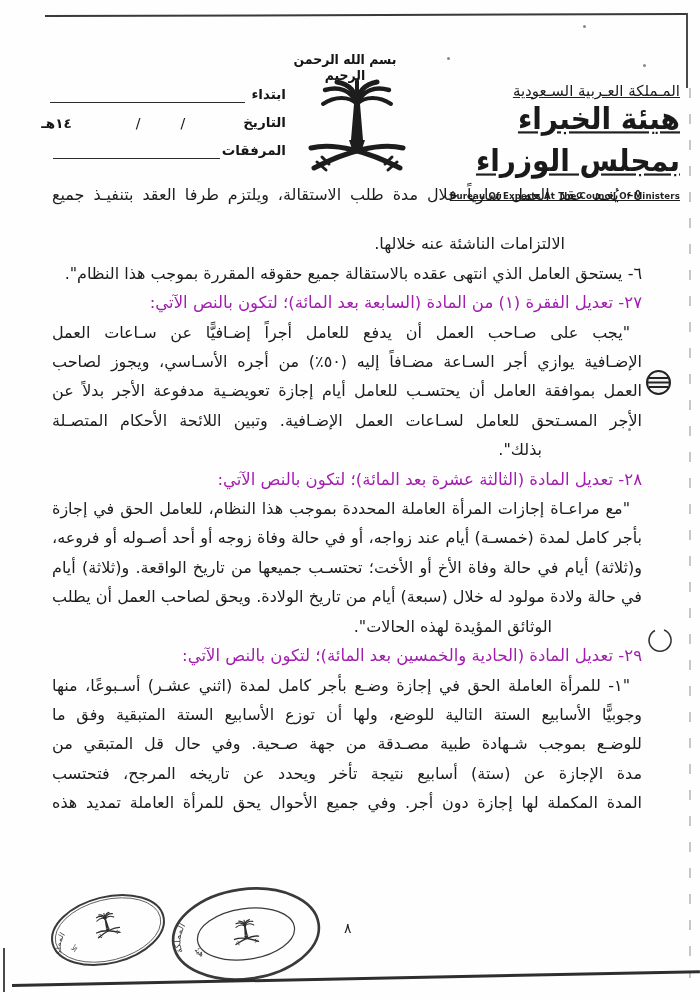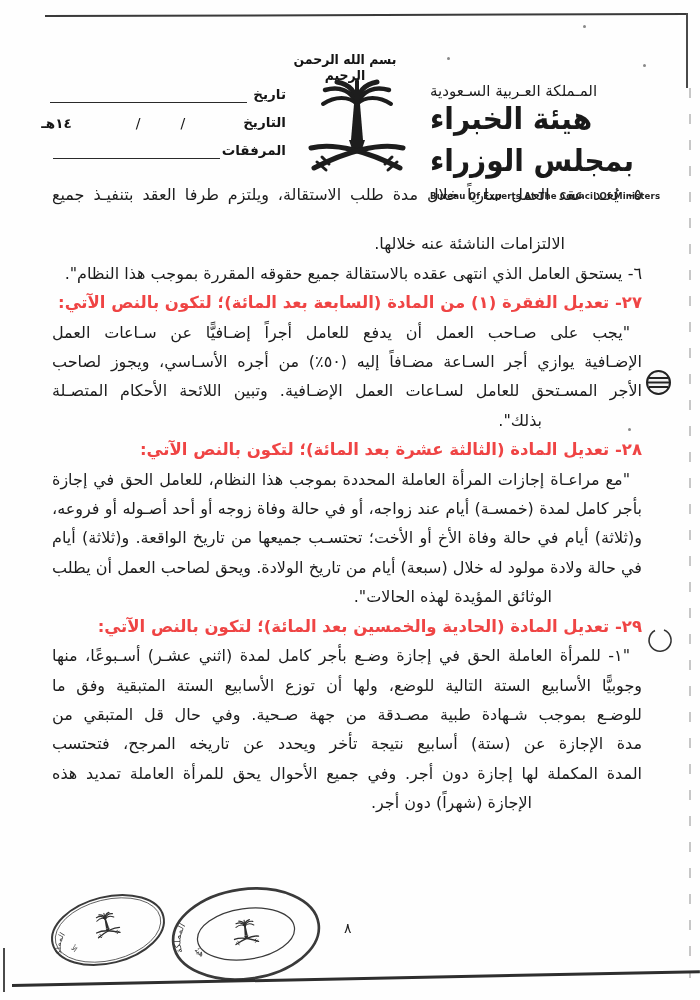--- a/index.html
+++ b/index.html
@@ -18,21 +18,21 @@
     background:repeating-linear-gradient(#9a9a9a 0 10px, transparent 10px 26px);opacity:.55;}
   .scan-bottom{position:absolute;left:12px;top:984px;width:688px;height:2.5px;background:#2e2e2e;transform-origin:left center;transform:rotate(-1.15deg);}
   .scan-left-tick{position:absolute;left:3px;top:948px;width:2px;height:44px;background:#4a4a4a;}
   .speck{position:absolute;width:3px;height:3px;border-radius:50%;background:#555;opacity:.7;}
 
   
   .basmala{position:absolute;left:278px;top:52px;width:134px;text-align:center;
     font-size:12.5px;font-weight:bold;transform:scaleY(1.08);letter-spacing:.5px;color:#151515;}
   .main-emblem{position:absolute;left:303px;top:76px;width:108px;height:100px;}
 
-  .header-right{position:absolute;left:430px;top:82px;width:250px;text-align:left;direction:rtl;}
+  .header-right{position:absolute;left:430px;top:82px;width:250px;text-align:right;direction:rtl;text-decoration:underline;}
   .kingdom-line{font-size:15px;color:#1a1a1a;letter-spacing:.5px;}
   .bureau-callig{font-size:28px;font-weight:bold;color:#1a1a1a;margin-top:1px;
     transform:scaleY(1.08);line-height:1.4;}
   .bureau-en{font-size:8.6px;font-weight:bold;color:#222;margin-top:12px;letter-spacing:.15px;}
 
   .header-fields{position:absolute;left:18px;top:86px;width:268px;direction:rtl;
     font-size:13.5px;font-weight:bold;color:#161616;}
   .field-row{display:flex;align-items:flex-end;margin-bottom:11px;}
   .field-label{white-space:nowrap;padding-bottom:1px;}
   .field-line{flex:1;border-bottom:1.6px solid #2a2a2a;height:14px;}
@@ -48,21 +48,21 @@
   .doc-body{position:absolute;left:52px;top:180px;width:590px;direction:rtl;
     font-size:16px;line-height:29.4px;color:#1c1c1c;}
   .ln{white-space:nowrap;}
   .jl{white-space:normal;text-align:justify;text-align-last:justify;}
   .rl{text-align:right;}
   .pstart{padding-right:12px;}
   .ind77{text-align:right;padding-left:0;padding-right:77px;margin-top:20px;}
   .ind90{text-align:right;padding-right:90px;}
   .ind100{text-align:right;padding-right:100px;}
   .ind110{text-align:right;padding-right:110px;}
-  .hd{font-weight:bold;font-size:16.5px;color:#ef4444;text-align:right;margin-left:36px;}
+  .hd{font-weight:normal;font-size:16.5px;color:#a21caf;text-align:right;margin-left:36px;}
 
   
   .punch-mark{position:absolute;left:645px;top:369px;width:27px;height:27px;}
   .circle-mark{position:absolute;left:647px;top:626px;width:27px;height:27px;}
 
   
   .page-number{position:absolute;left:344px;top:920px;font-size:14px;color:#222;}
   .stamp{position:absolute;opacity:.92;}
   .stamp-left{left:32px;top:884px;width:152px;height:92px;transform:rotate(-14deg);}
   .stamp-right{left:158px;top:878px;width:176px;height:112px;transform:rotate(-8deg);}
@@ -112,21 +112,21 @@
   </svg>
 
   <div class="header-right">
     <div class="kingdom-line">المـملكة العـربية السـعودية</div>
     <div class="bureau-callig">هيئة الخبراء بمجلس الوزراء</div>
     <div class="bureau-en">Bureau Of Experts At The Council Of Ministers</div>
   </div>
 
   <div class="header-fields">
     <div class="field-row row-number">
-      <span class="field-label">تاريخ</span>
+      <span class="field-label">ابتداء</span>
       <span class="field-line"></span>
     </div>
     <div class="field-row row-date">
       <span class="field-label">التاريخ</span>
       <span class="date-parts">
         <span class="slash slash1">/</span>
         <span class="slash slash2">/</span>
         <span class="hijri">١٤هـ</span>
       </span>
     </div>
@@ -137,37 +137,37 @@
   </div>
 
   <div class="doc-body">
     <div class="ln jl">٥- يُعـد عقد العمل سارياً خلال مدة طلب الاستقالة، ويلتزم طرفا العقد بتنفيـذ جميع</div>
     <div class="ln ind77">الالتزامات الناشئة عنه خلالها.</div>
     <div class="ln rl">٦- يستحق العامل الذي انتهى عقده بالاستقالة جميع حقوقه المقررة بموجب هذا النظام".</div>
 
     <div class="ln hd">٢٧- تعديل الفقرة (١) من المادة (السابعة بعد المائة)؛ لتكون بالنص الآتي:</div>
     <div class="ln jl pstart">"يجب على صـاحب العمل أن يدفع للعامل أجراً إضـافيًّا عن سـاعات العمل</div>
     <div class="ln jl">الإضـافية يوازي أجر السـاعة مضـافاً إليه (٥٠٪) من أجره الأسـاسي، ويجوز لصاحب</div>
+    <div class="ln jl">العمل بموافقة العامل أن يحتسـب للعامل أيام إجازة تعويضـية مدفوعة الأجر بدلاً عن</div>
     <div class="ln jl">الأجر المسـتحق للعامل لسـاعات العمل الإضـافية. وتبين اللائحة الأحكام المتصـلة</div>
     <div class="ln ind100">بذلك".</div>
 
     <div class="ln hd">٢٨- تعديل المادة (الثالثة عشرة بعد المائة)؛ لتكون بالنص الآتي:</div>
     <div class="ln jl pstart">"مع مراعـاة إجازات المرأة العاملة المحددة بموجب هذا النظام، للعامل الحق في إجازة</div>
     <div class="ln jl">بأجر كامل لمدة (خمسـة) أيام عند زواجه، أو في حالة وفاة زوجه أو أحد أصـوله أو فروعه،</div>
     <div class="ln jl">و(ثلاثة) أيام في حالة وفاة الأخ أو الأخت؛ تحتسـب جميعها من تاريخ الواقعة. و(ثلاثة) أيام</div>
     <div class="ln jl">في حالة ولادة مولود له خلال (سبعة) أيام من تاريخ الولادة. ويحق لصاحب العمل أن يطلب</div>
     <div class="ln ind90">الوثائق المؤيدة لهذه الحالات".</div>
 
     <div class="ln hd">٢٩- تعديل المادة (الحادية والخمسين بعد المائة)؛ لتكون بالنص الآتي:</div>
     <div class="ln jl pstart">"١- للمرأة العاملة الحق في إجازة وضـع بأجر كامل لمدة (اثني عشـر) أسـبوعًا، منها</div>
     <div class="ln jl">وجوبيًّا الأسابيع الستة التالية للوضع، ولها أن توزع الأسابيع الستة المتبقية وفق ما</div>
     <div class="ln jl">للوضـع بموجب شـهادة طبية مصـدقة من جهة صـحية. وفي حال قل المتبقي من</div>
     <div class="ln jl">مدة الإجازة عن (ستة) أسابيع نتيجة تأخر ويحدد عن تاريخه المرجح، فتحتسب</div>
     <div class="ln jl">المدة المكملة لها إجازة دون أجر. وفي جميع الأحوال يحق للمرأة العاملة تمديد هذه</div>
-    <div class="ln ind110">الإجازة (شهراً) دون أجر.</div>
   </div>
 
   <svg class="punch-mark" viewBox="0 0 27 27">
     <circle cx="13.5" cy="13.5" r="11.5" fill="#f2f2f2" stroke="#222" stroke-width="2"></circle>
     <line x1="4" y1="9" x2="23" y2="9" stroke="#222" stroke-width="2"></line>
     <line x1="2.5" y1="13.5" x2="24.5" y2="13.5" stroke="#222" stroke-width="2"></line>
     <line x1="4" y1="18" x2="23" y2="18" stroke="#222" stroke-width="2"></line>
   </svg>
 
   <svg class="circle-mark" viewBox="0 0 27 27">

